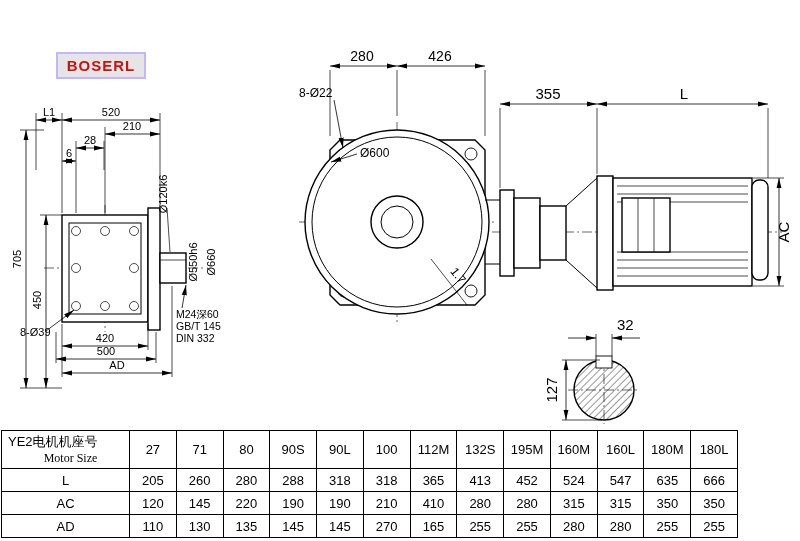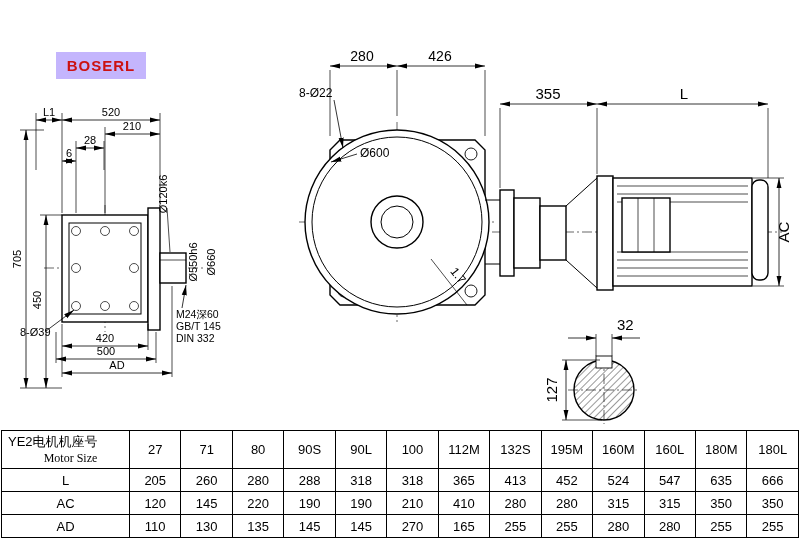--- a/index.html
+++ b/index.html
@@ -1,30 +1,30 @@
 <!DOCTYPE html>
 <html><head>
 <meta charset="utf-8">
 <style>
   * { margin:0; padding:0; box-sizing:border-box; }
   html,body { width:800px; height:541px; background:#fff; font-family:"Liberation Sans", sans-serif; }
   .page { position:relative; width:800px; height:541px; background:#fff; overflow:hidden; }
   .title { position:absolute; left:8px; top:3px; font-size:25px; font-weight:bold; color:#e10000; letter-spacing:0.5px; white-space:nowrap; }
-  .logo { position:absolute; left:56px; top:52px; width:90px; height:27px; border:2px solid #c4b5fd; color:#cc1111; font-weight:bold; font-size:15px; letter-spacing:1px; display:flex; align-items:center; justify-content:center; background:#c4b5fd; }
+  .logo { position:absolute; left:56px; top:52px; width:90px; height:27px; border:2px solid #c4b5fd; color:#cc1111; font-weight:bold; font-size:15px; letter-spacing:1px; display:flex; align-items:center; justify-content:center; background:#e5e5e5; }
   svg.drawing { position:absolute; left:0; top:0; }
   svg text { font-family:"Liberation Sans", sans-serif; fill:#000; }
   .o  { fill:#fff; stroke:#000; stroke-width:1.4; }
   .o2 { fill:none; stroke:#000; stroke-width:1; }
   .t  { fill:none; stroke:#000; stroke-width:0.7; }
   .hw { fill:#fff; stroke:#000; stroke-width:0.9; }
   .dim{ fill:none; stroke:#000; stroke-width:0.8; }
   .cl { fill:none; stroke:#000; stroke-width:0.6; stroke-dasharray:10 3 2 3; }
   .d10{ font-size:10.5px; } .d11{ font-size:11px; } .d12{ font-size:12px; }
   .d14{ font-size:14px; } .d15{ font-size:15px; }
-  table.size-table { position:absolute; left:1px; top:430px; width:798px; border-collapse:collapse; table-layout:fixed; font-size:13px; background:#fff; }
+  table.size-table { position:absolute; left:1px; top:430px; width:737px; border-collapse:collapse; table-layout:fixed; font-size:13px; background:#fff; }
   .size-table th, .size-table td { border:1px solid #000; text-align:center; font-weight:normal; padding:0; height:23px; color:#000; }
   .size-table tr.hdr th { height:38px; }
   .size-table .label-col { width:128px; }
   .size-table .cn { text-align:left; padding-left:6px; font-size:13px; }
   .size-table .en { text-align:center; padding-left:10px; font-family:Liberation Serif, serif; font-size:12px; }
 </style>
 </head>
 <body>
 
 <div class="page">

